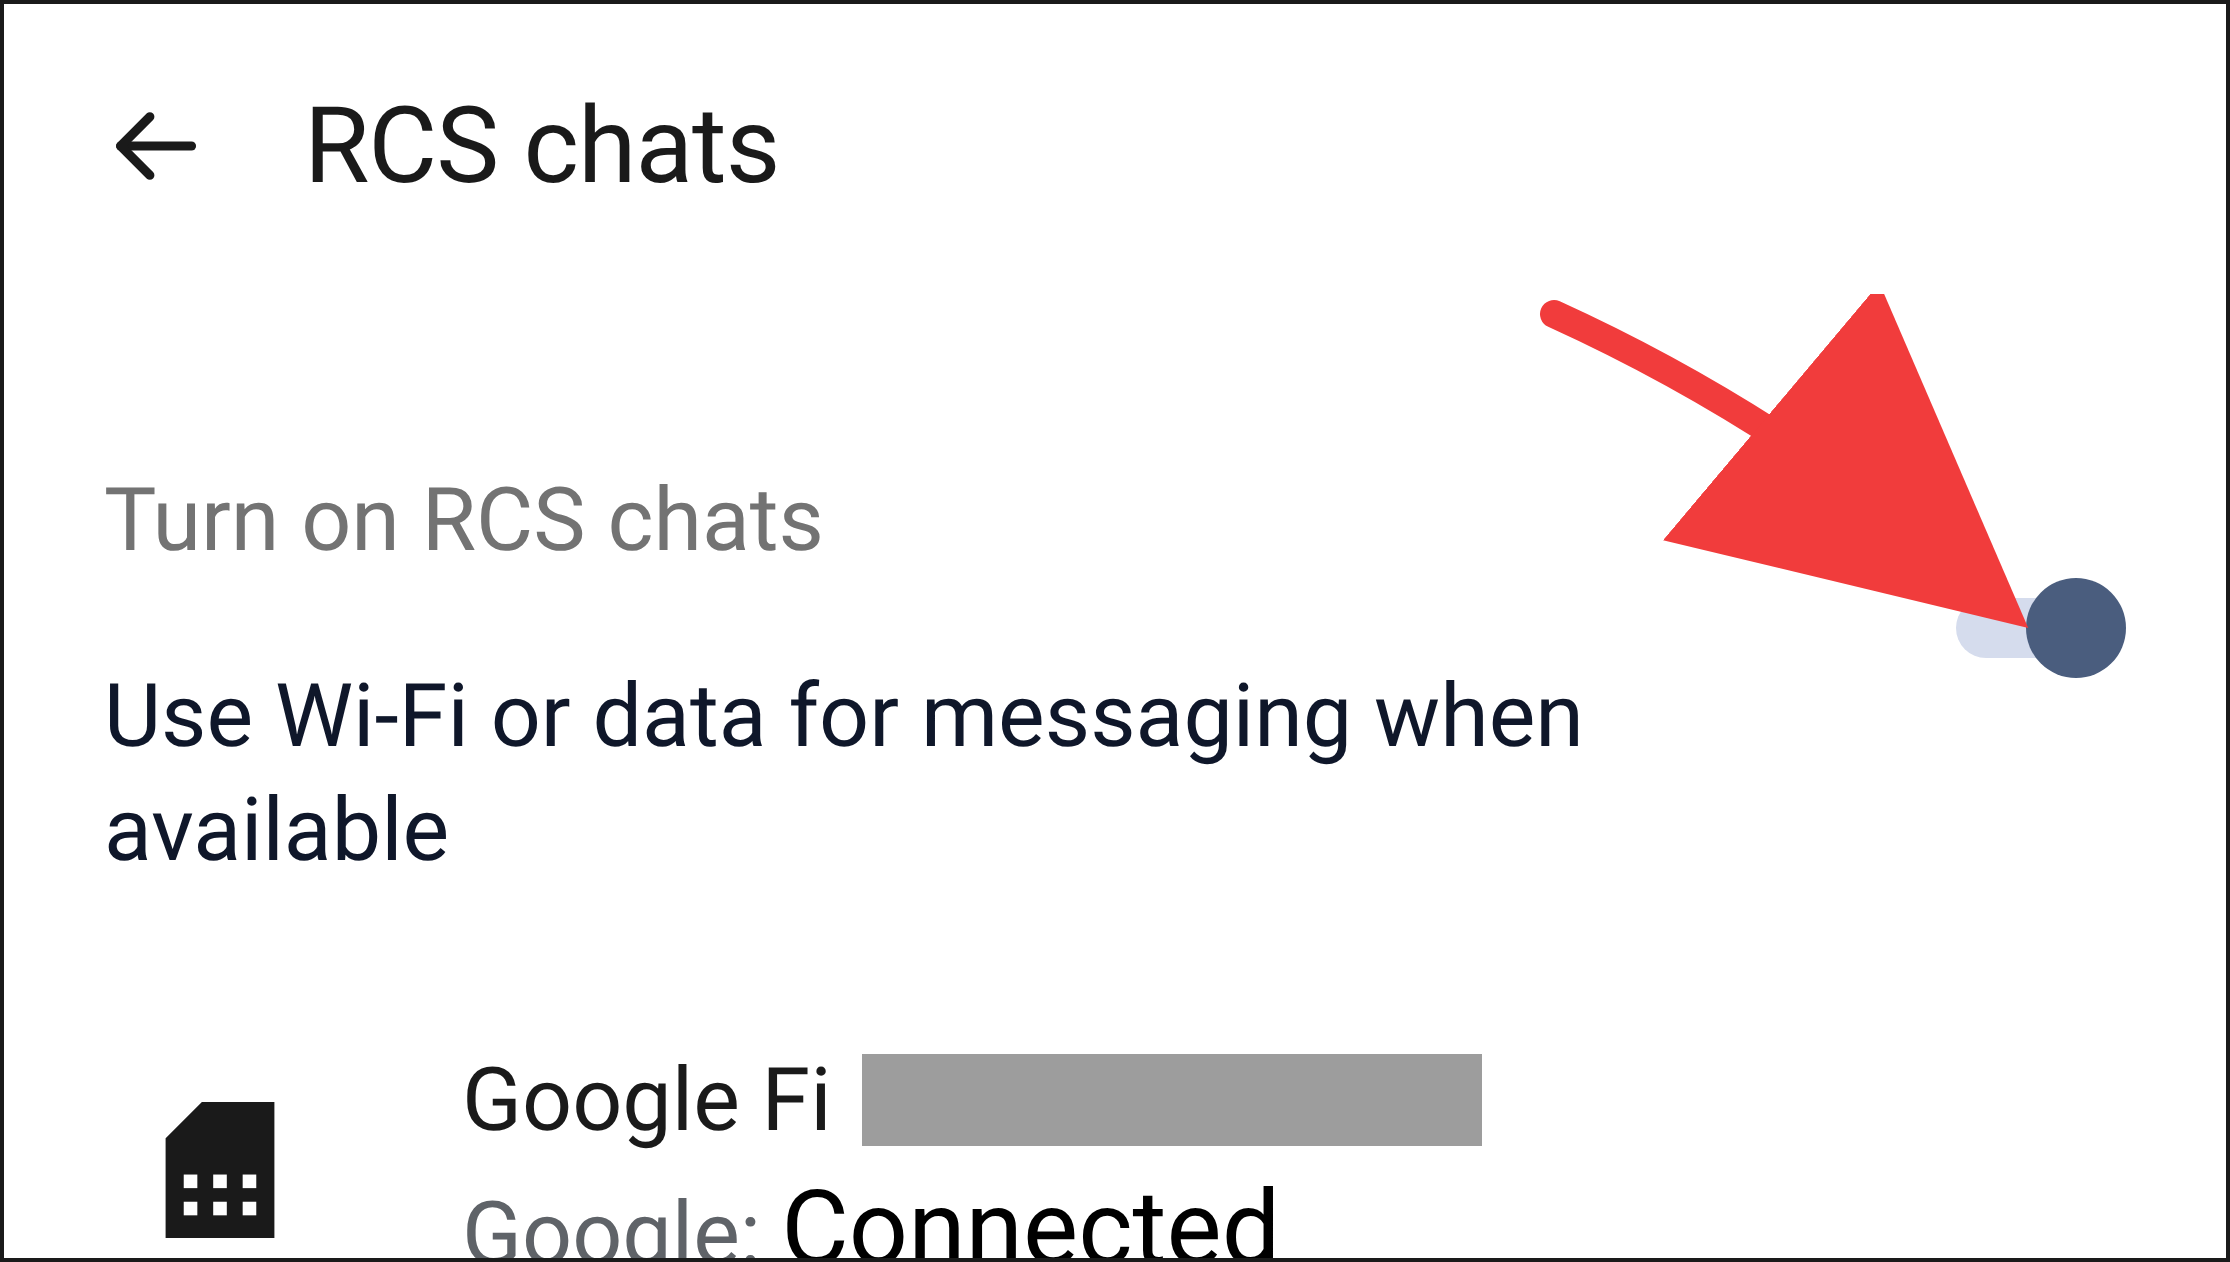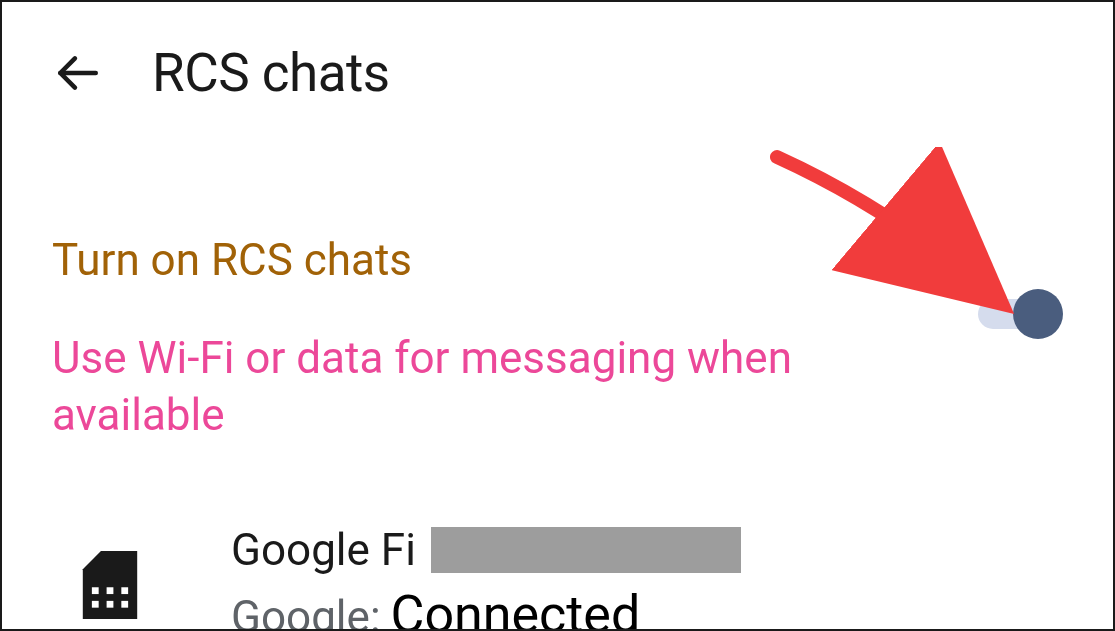--- a/index.html
+++ b/index.html
@@ -43,27 +43,27 @@
       justify-content: space-between;
       padding: 100px 50px 30px 50px;
     }
     .setting-text {
       flex: 1;
       padding-right: 40px;
     }
     .setting-title {
       font-size: 44px;
       font-weight: 400;
-      color: #a16207;
+      color: #737373;
       margin-bottom: 24px;
     }
     .setting-subtitle {
       font-size: 44px;
       font-weight: 400;
-      color: #ec4899;
+      color: #0f172a;
       line-height: 1.3;
       margin-top: 44px;
     }
     .toggle {
       position: relative;
       width: 75px;
       height: 40px;
       cursor: pointer;
       margin-top: 55px;
       margin-right: 10px;

